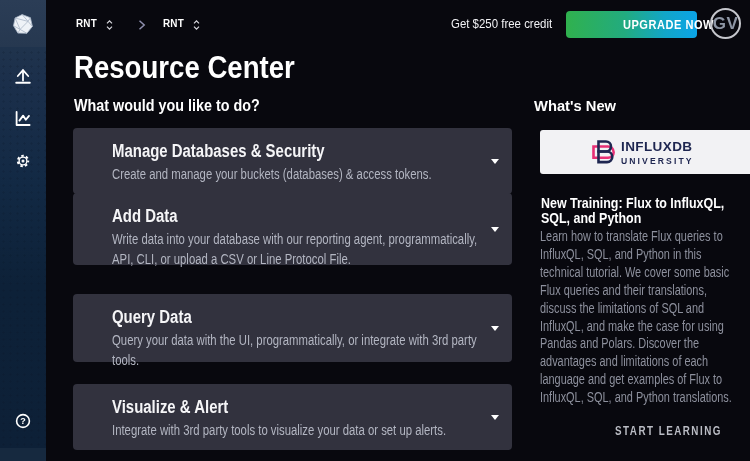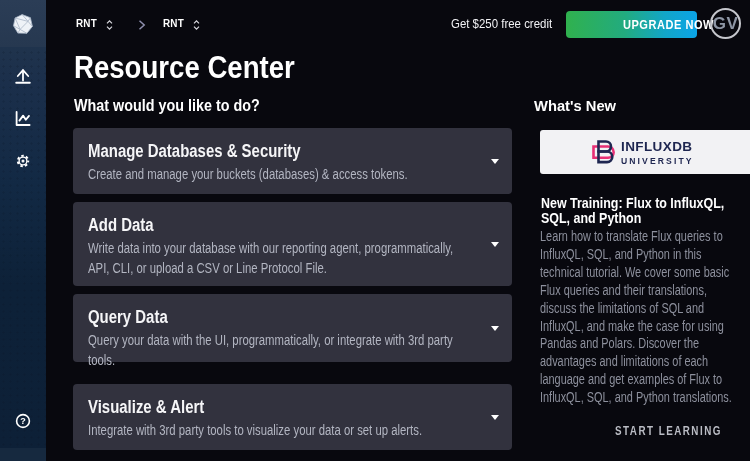--- a/index.html
+++ b/index.html
@@ -34,25 +34,25 @@
     transform:scaleX(0.89); transform-origin:0 0; white-space:nowrap; }
   .q { position:absolute; left:74px; top:96px; font-size:16.5px; font-weight:bold; color:#fff;
     transform:scaleX(0.87); transform-origin:0 0; white-space:nowrap; }
 
   
   .card { position:absolute; left:73px; width:439px; background:#32323e; border-radius:4px; }
   .card h2 { font-size:18px; font-weight:bold; color:#f5f5f7; margin:0 0 3px 0;
     transform:scaleX(0.83); transform-origin:0 0; white-space:nowrap; }
   .card p { font-size:14px; color:#b3b6c2; line-height:19.5px; margin:0;
     transform:scaleX(0.81); transform-origin:0 0; white-space:nowrap; }
-  .card .inner { padding:13px 0 0 15px; }
+  .card .inner { padding:13px 0 0 15px;margin-left:24px; }
   .caret { position:absolute; right:13px; top:50%; margin-top:-2px; width:0; height:0;
     border-left:4px solid transparent; border-right:4px solid transparent; border-top:5px solid #fff; }
   #c1 { top:128px; height:66px; }
-  #c2 { top:202px; height:84px; }
+  #c2 { top:193px; height:72px; }
   #c3 { top:294px; height:68px; }
   #c4 { top:384px; height:66px; }
 
   
   .whatsnew { position:absolute; left:534px; top:97px; font-size:15.5px; font-weight:bold; color:#fff;
     transform:scaleX(0.95); transform-origin:0 0; white-space:nowrap; }
   .unicard { position:absolute; left:540px; top:130px; width:222px; height:44px; background:#f2f2f4; border-radius:3px; }
   .newtitle { position:absolute; left:541px; top:196px; font-size:15px; font-weight:bold; color:#fff; line-height:14.5px;
     transform:scaleX(0.83); transform-origin:0 0; white-space:nowrap; }
   .newpara { position:absolute; left:540px; top:228px; font-size:14px; color:#8d909d; line-height:17.9px;

